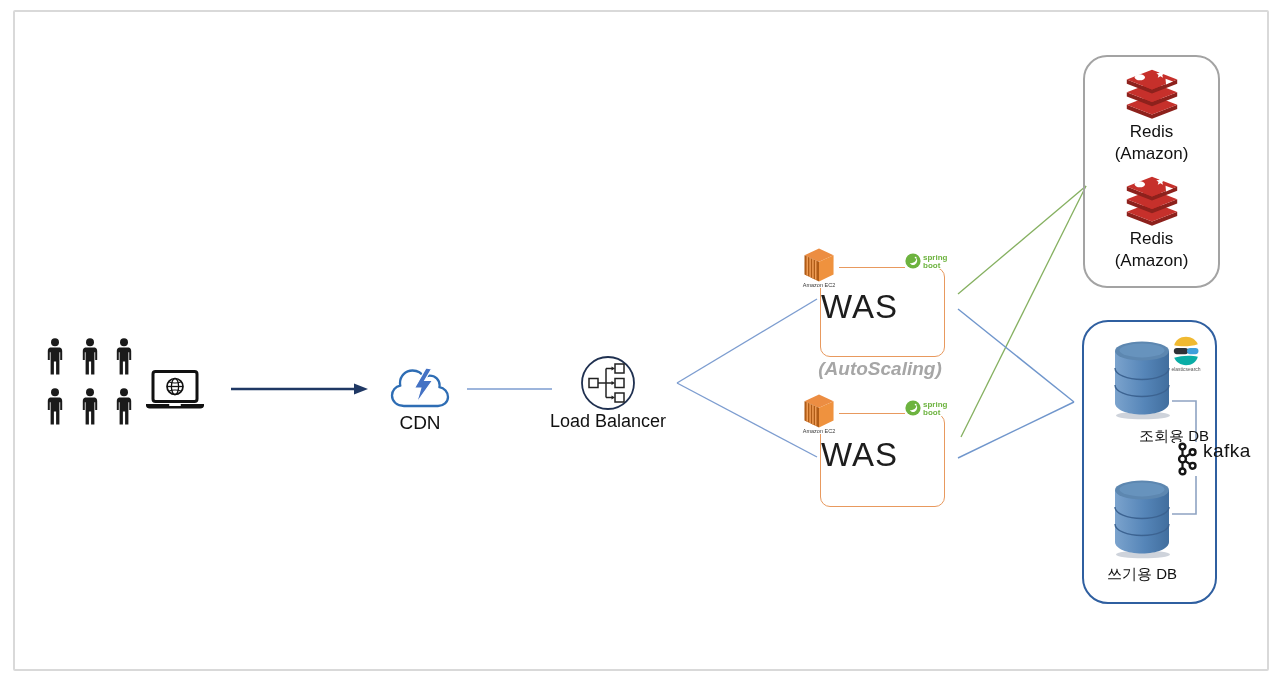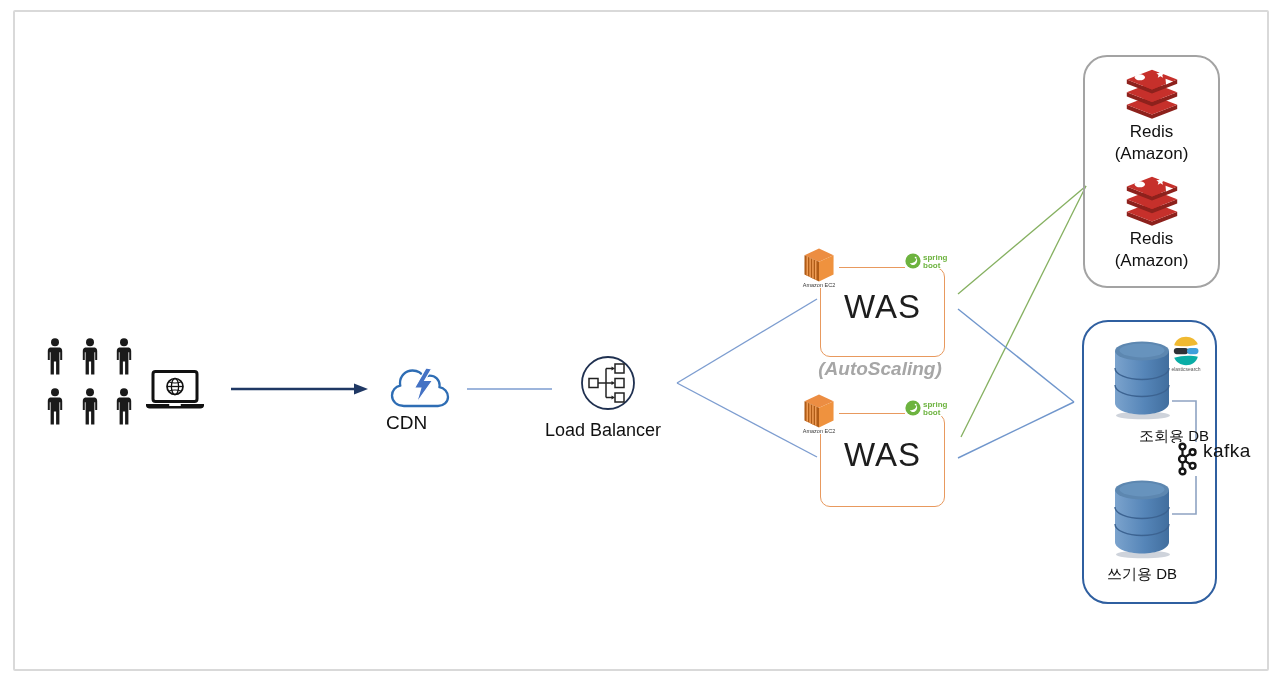--- a/index.html
+++ b/index.html
@@ -2,25 +2,25 @@
 <html><head>
 <meta charset="utf-8">
 <style>
   html,body{margin:0;padding:0;background:#fff;}
   .canvas{position:relative;width:1280px;height:679px;background:#ffffff;overflow:hidden;
           font-family:"Liberation Sans", sans-serif;color:#1a1a1a;}
   .abs{position:absolute;}
   .frame{left:13px;top:10px;width:1252px;height:657px;border:2px solid #d9d9d9;border-radius:2px;}
   .lines-layer{left:0;top:0;width:1280px;height:679px;z-index:1;}
   .node{z-index:2;}
-  .lbl{white-space:nowrap;}
+  .lbl{text-align:center;white-space:nowrap;}
   .cdn-label{font-size:19px;color:#111;}
-  .lb-label{font-size:18px;color:#111;margin-top:9px;}
+  .lb-label{font-size:18px;color:#111;}
   .was-box{border:1.6px solid #e8995e;border-radius:10px;background:transparent;}
-  .was-label{font-size:33px;letter-spacing:1px;color:#1d1d1d;text-align:center;}
+  .was-label{font-size:33px;letter-spacing:1px;color:#1d1d1d;}
   .autoscaling{font-size:19px;font-style:italic;color:#a6a6a6;font-weight:600;text-align:center;}
   .mini-block{background:#fff;text-align:center;z-index:3;}
   .mini-label{font-size:5.5px;color:#3a3a3a;line-height:6px;}
   .spring-wrap{display:flex;align-items:flex-end;gap:2px;background:#fff;z-index:3;}
   .spring-text{font-size:8px;font-weight:700;color:#6db33f;line-height:7.5px;text-align:left;}
   .redis-box{border:2px solid #a3a3a3;border-radius:24px;}
   .redis-label{font-size:17px;color:#111;line-height:22px;text-align:center;}
   .db-box{border:2px solid #2f5fa0;border-radius:26px;}
   .db-label{font-size:15px;color:#111;text-align:center;}
   .es-label{font-size:5px;color:#555;text-align:center;}

